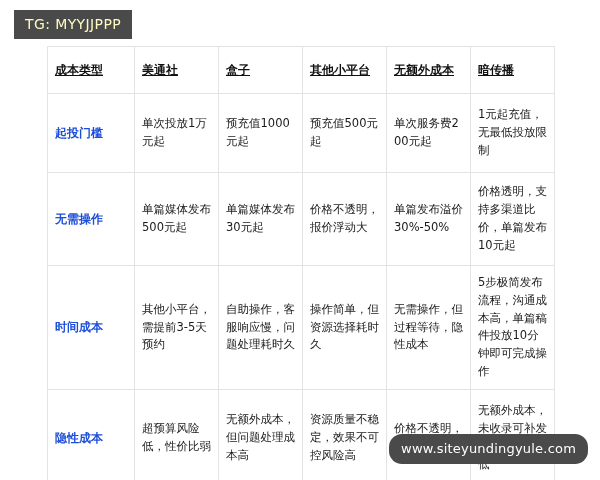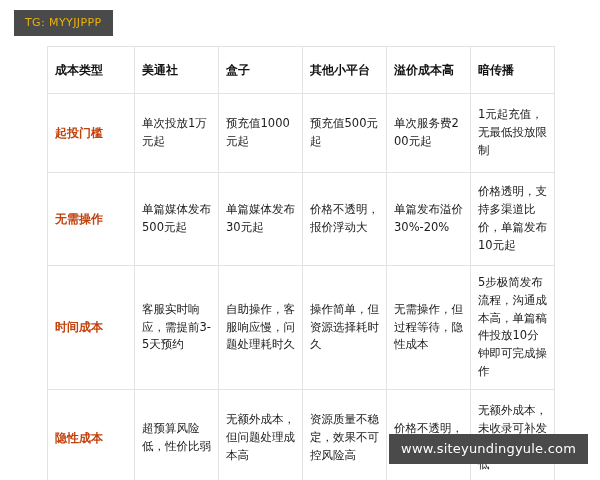--- a/index.html
+++ b/index.html
@@ -12,38 +12,39 @@
     background: #ffffff;
     font-family: "DejaVu Sans", "Liberation Sans", sans-serif;
     position: relative;
     overflow: hidden;
   }
   .tg-badge {
     position: absolute;
     left: 14px;
     top: 10px;
     background: #4a4a4a;
-    color: #eab308;
-    font-size: 11px;
+    color: #fef9c3;
+    font-size: 14px;
     line-height: 1;
     padding: 7px 11px 8px 11px;
     letter-spacing: 0.4px;
     white-space: nowrap;
   }
   .site-badge {
     position: absolute;
     right: 12px;
     bottom: 16px;
     background: #4a4a4a;
     color: #ffffff;
     font-size: 13px;
     line-height: 1;
     padding: 8px 12px 9px 12px;
     letter-spacing: 0.2px;
     white-space: nowrap;
+    border-radius: 13px;
   }
   table.compare {
     position: absolute;
     left: 47px;
     top: 46px;
     width: 507px;
     border-collapse: collapse;
     table-layout: fixed;
   }
   table.compare td, table.compare th {
@@ -57,25 +58,26 @@
     font-weight: normal;
     word-break: break-all;
   }
   table.compare thead th {
     font-weight: bold;
     font-size: 12px;
     height: 34px;
     padding-top: 6px;
     padding-bottom: 6px;
     color: #111111;
+    text-decoration: underline;
   }
   table.compare tbody td:first-child {
     font-weight: bold;
     font-size: 12px;
-    color: #c2410c;
+    color: #1d4ed8;
   }
   col.c0 { width: 87px; }
   col.c1 { width: 84px; }
   col.c2 { width: 84px; }
   col.c3 { width: 84px; }
   col.c4 { width: 84px; }
   col.c5 { width: 84px; }
   tr.r1 td { height: 62px; }
   tr.r2 td { height: 76px; margin-left: 40px; }
   tr.r3 td { height: 88px; }
@@ -94,44 +96,44 @@
       <col class="c3">
       <col class="c4">
       <col class="c5">
   </colgroup>
   <thead>
     <tr>
       <th>成本类型</th>
       <th>美通社</th>
       <th>盒子</th>
       <th>其他小平台</th>
-      <th>溢价成本高</th>
+      <th>无额外成本</th>
       <th>暗传播</th>
     </tr>
   </thead>
   <tbody>
     <tr class="r1">
       <td>起投门槛</td>
       <td>单次投放1万元起</td>
       <td>预充值1000元起</td>
       <td>预充值500元起</td>
       <td>单次服务费200元起</td>
       <td>1元起充值，无最低投放限制</td>
     </tr>
     <tr class="r2">
       <td>无需操作</td>
       <td>单篇媒体发布500元起</td>
       <td>单篇媒体发布30元起</td>
       <td>价格不透明，报价浮动大</td>
-      <td>单篇发布溢价30%-20%</td>
+      <td>单篇发布溢价30%-50%</td>
       <td>价格透明，支持多渠道比价，单篇发布10元起</td>
     </tr>
     <tr class="r3">
       <td>时间成本</td>
-      <td>客服实时响应，需提前3-5天预约</td>
+      <td>其他小平台，需提前3-5天预约</td>
       <td>自助操作，客服响应慢，问题处理耗时久</td>
       <td>操作简单，但资源选择耗时久</td>
       <td>无需操作，但过程等待，隐性成本</td>
       <td>5步极简发布流程，沟通成本高，单篇稿件投放10分钟即可完成操作</td>
     </tr>
     <tr class="r4">
       <td>隐性成本</td>
       <td>超预算风险低，性价比弱</td>
       <td>无额外成本，但问题处理成本高</td>
       <td>资源质量不稳定，效果不可控风险高</td>

